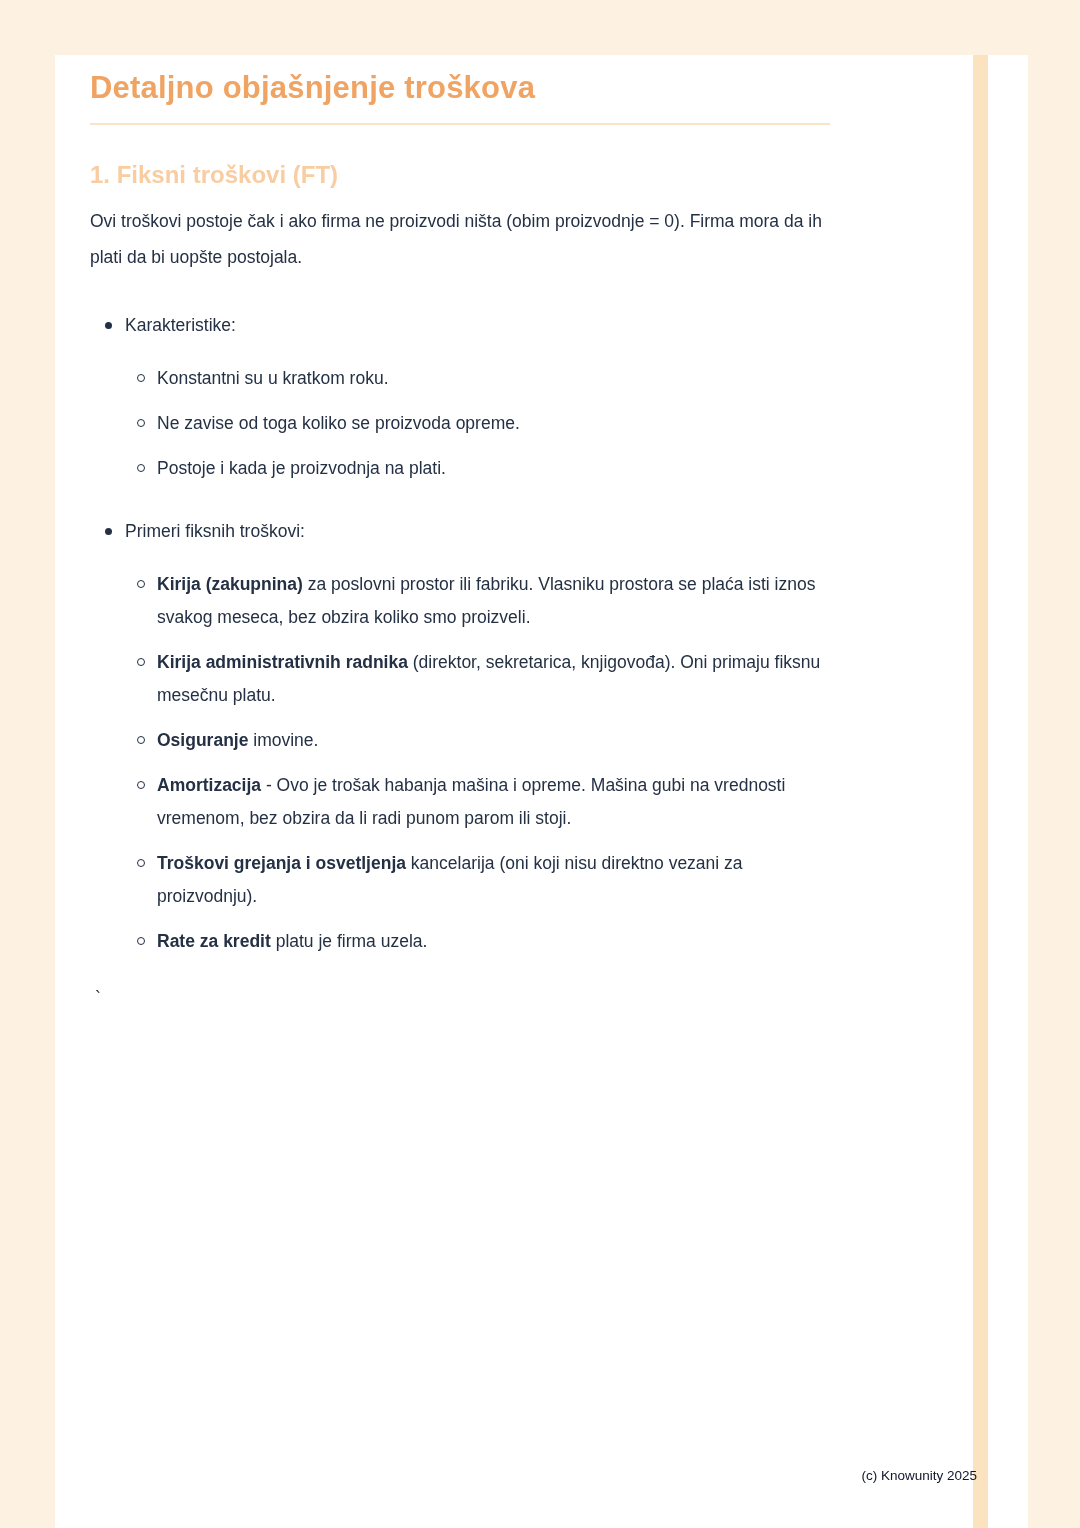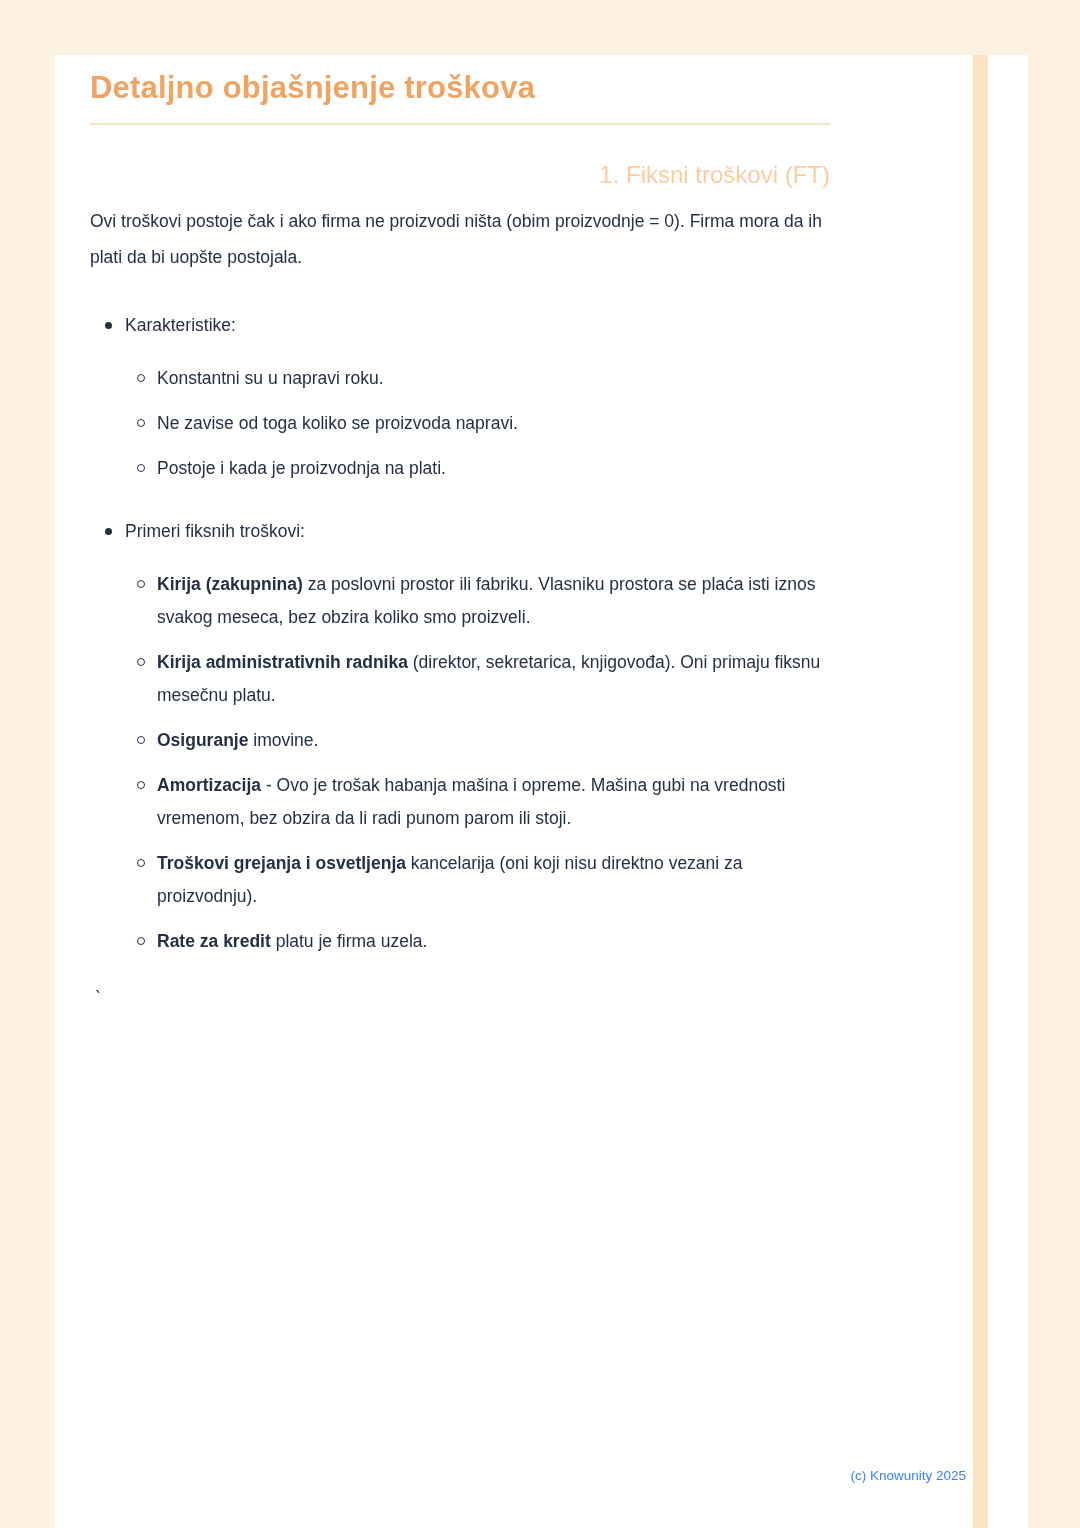--- a/index.html
+++ b/index.html
@@ -41,23 +41,22 @@
   .title-rule {
     border: none;
     height: 2px;
     background: #fbe4c6;
     width: 740px;
     margin-top: 17px;
   }
   h2.section {
     margin-top: 36px;
     font-size: 24px;
-    font-weight: normal;
+    font-weight: bold;
     color: #f8cda2;
-    text-align: right;
   }
   p.intro {
     margin-top: 14px;
     width: 742px;
     font-size: 17.5px;
     line-height: 36px;
   }
   ul { list-style: none; }
   ul.l1 {
     margin-top: 34px;
@@ -103,24 +102,24 @@
     background: transparent;
   }
   .bold { font-weight: bold; }
   .stray {
     margin-top: 30px;
     font-size: 17.5px;
     padding-left: 5px;
   }
   .footer {
     position: absolute;
-    right: 62px;
+    right: 51px;
     bottom: 45px;
     font-size: 13.5px;
-    color: #3b82f6;
+    color: #0f172a;
     z-index: 2;
   }
 </style>
 </head>
 <body>
 
 <div class="page">
   <div class="accent-stripe"></div>
 
   <div class="content">
@@ -128,22 +127,22 @@
     <hr class="title-rule">
 
     <h2 class="section">1. Fiksni troškovi (FT)</h2>
 
     <p class="intro">Ovi troškovi postoje čak i ako firma ne proizvodi ništa (obim proizvodnje = 0). Firma mora da ih plati da bi uopšte postojala.</p>
 
     <ul class="l1">
       <li>
         <span class="l1-label">Karakteristike:</span>
         <ul class="l2">
-          <li>Konstantni su u napravi roku.</li>
-          <li>Ne zavise od toga koliko se proizvoda napravi.</li>
+          <li>Konstantni su u kratkom roku.</li>
+          <li>Ne zavise od toga koliko se proizvoda opreme.</li>
           <li>Postoje i kada je proizvodnja na plati.</li>
         </ul>
       </li>
 
       <li>
         <span class="l1-label">Primeri fiksnih troškovi:</span>
         <ul class="l2">
           <li><span class="bold">Kirija (zakupnina)</span><span> za poslovni prostor ili fabriku. Vlasniku prostora se plaća isti iznos svakog meseca, bez obzira koliko smo proizveli.</span></li>
           <li><span class="bold">Kirija administrativnih radnika</span><span> (direktor, sekretarica, knjigovođa). Oni primaju fiksnu mesečnu platu.</span></li>
           <li><span class="bold">Osiguranje</span><span> imovine.</span></li>

